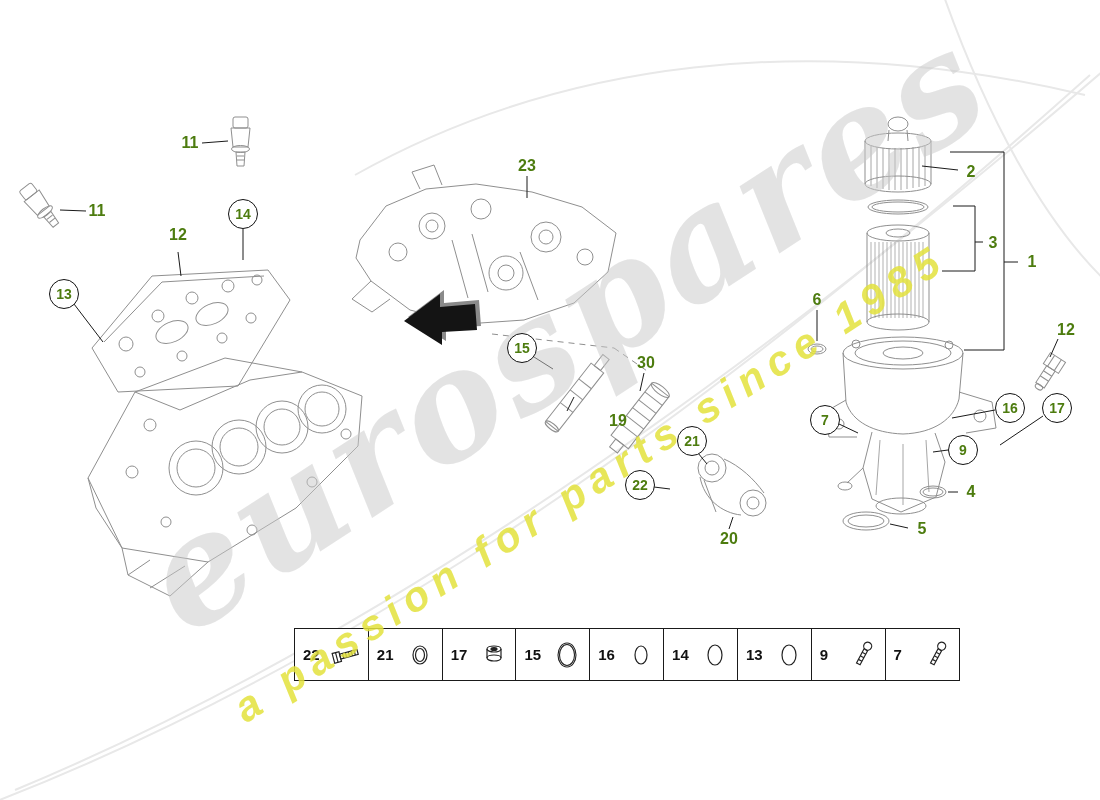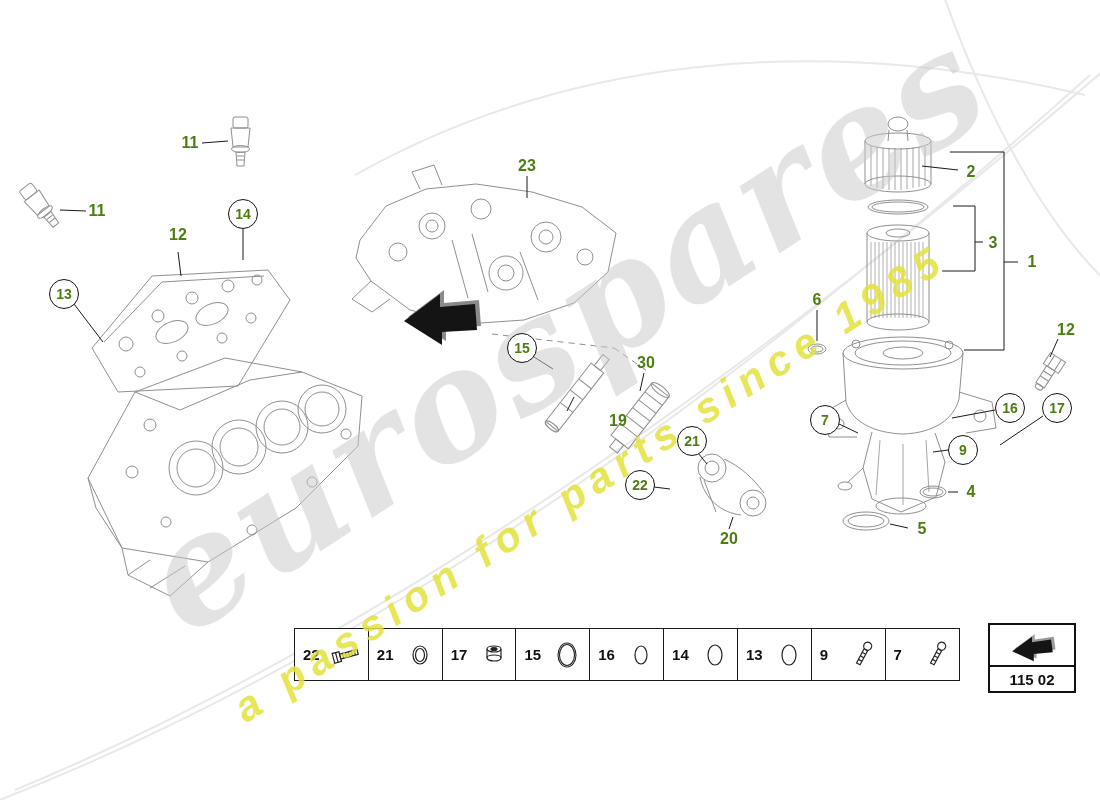--- a/index.html
+++ b/index.html
@@ -394,23 +394,14 @@
           <circle cx="15" cy="10" r="4"></circle>
           <rect x="13" y="14" width="4" height="16"></rect>
           <line x1="13" y1="18" x2="17" y2="18"></line>
             <line x1="13" y1="22" x2="17" y2="22"></line>
           <line x1="13" y1="26" x2="17" y2="26"></line>
         </g>
       </svg>
     </div>
   </div>
 
-  <div class="codebox">
-    <div class="arrowbox">
-      <svg width="62" height="38" viewBox="0 0 62 42">
-        <polygon points="12,25 34,9 34,15 55,12 57,26 36,28 36,36" fill="#9a9a9a"></polygon>
-        <polygon points="9,28 31,12 31,18 52,15 54,29 33,31 33,39" fill="#141414"></polygon>
-      </svg>
-    </div>
-    <div class="codelabel">115 02</div>
-  </div>
 
 </div>
 
 </body></html>

